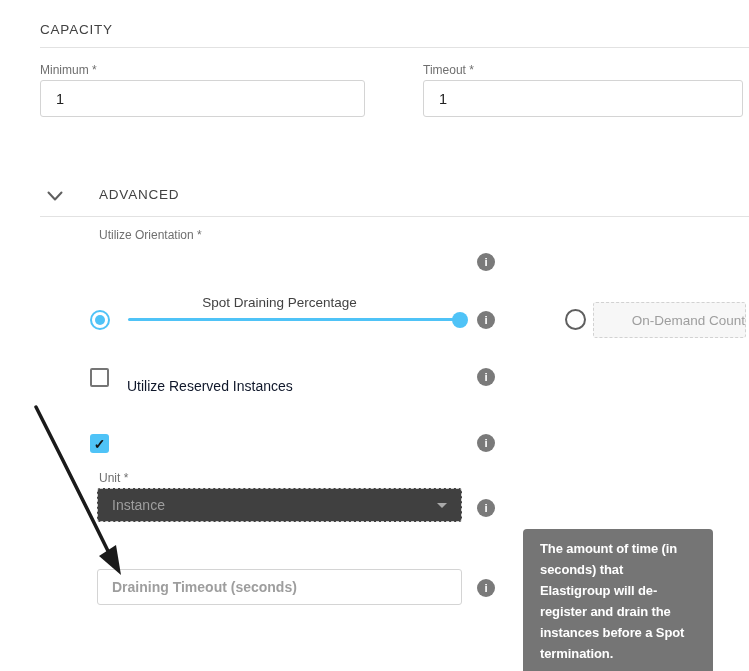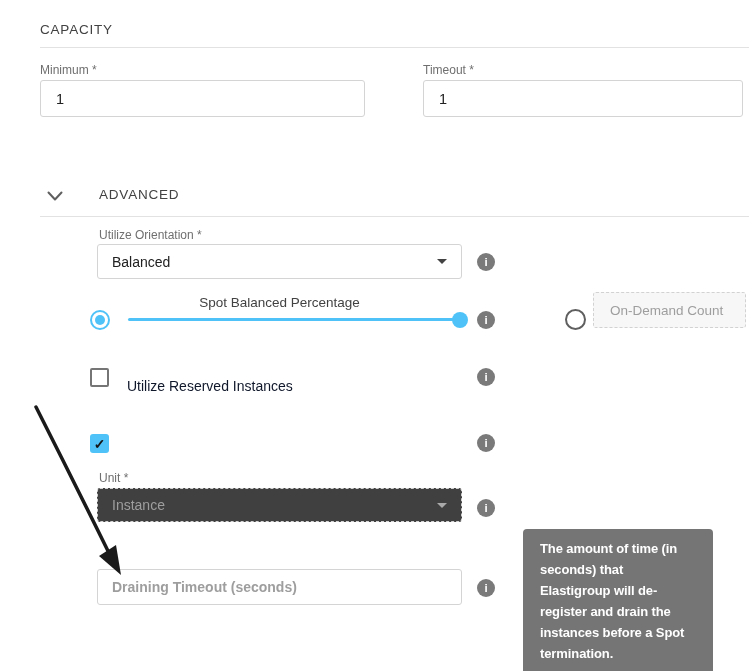--- a/index.html
+++ b/index.html
@@ -105,41 +105,37 @@
 
   <span class="abs" style="left:47px; top:188px;">
     <svg width="16" height="11" viewBox="0 0 16 11">
       <polyline points="1.5,1.5 8,8.5 14.5,1.5" fill="none" stroke="#5f5f5f" stroke-width="2" stroke-linecap="round" stroke-linejoin="round"></polyline>
     </svg>
   </span>
   <div class="abs section-heading" style="left:99px; top:187px;">ADVANCED</div>
   <div class="hr" style="left:40px; top:216px; width:709px;"></div>
 
   <div class="abs field-label" style="left:99px; top:228px;">Utilize Orientation *</div>
-  <div class="select-box" style="left:97px; top:244px; width:365px; height:35px;">
-    <span>Balanced</span>
-    <span class="caret"></span>
-  </div>
   <div class="info-icon" style="left:477px; top:253px;">
     <span>i</span>
   </div>
 
-  <div class="abs" style="left:97px; top:295px; width:365px; text-align:center; font-size:13.5px; color:#424242;">Spot Balanced Percentage</div>
+  <div class="abs" style="left:97px; top:295px; width:365px; text-align:center; font-size:13.5px; color:#424242;">Spot Draining Percentage</div>
 
   <div class="radio selected" style="left:90px; top:310px;">
     <span class="dot"></span>
   </div>
   <div class="slider-track" style="left:128px; top:318px; width:334px;"></div>
   <div class="slider-thumb" style="left:452px; top:312px;"></div>
   <div class="info-icon" style="left:477px; top:311px;">
     <span>i</span>
   </div>
 
   <div class="radio unselected" style="left:565px; top:309px;"></div>
-  <input class="dashed-input" style="left: 593px; top: 292px; width: 153px; height: 36px;" disabled="" placeholder="On-Demand Count">
+  <input class="dashed-input" style="left: 593px; top: 302px; width: 153px; height: 36px; text-align: right;" disabled="" placeholder="On-Demand Count">
 
   <div class="checkbox unchecked" style="left:90px; top:368px;"></div>
   <div class="abs check-label" style="left:127px; top:370px;">Utilize Reserved Instances</div>
   <div class="info-icon" style="left:477px; top:368px;">
     <span>i</span>
   </div>
 
   <div class="checkbox checked" style="left:90px; top:434px;">
     <span class="mark">✓</span>
   </div>

